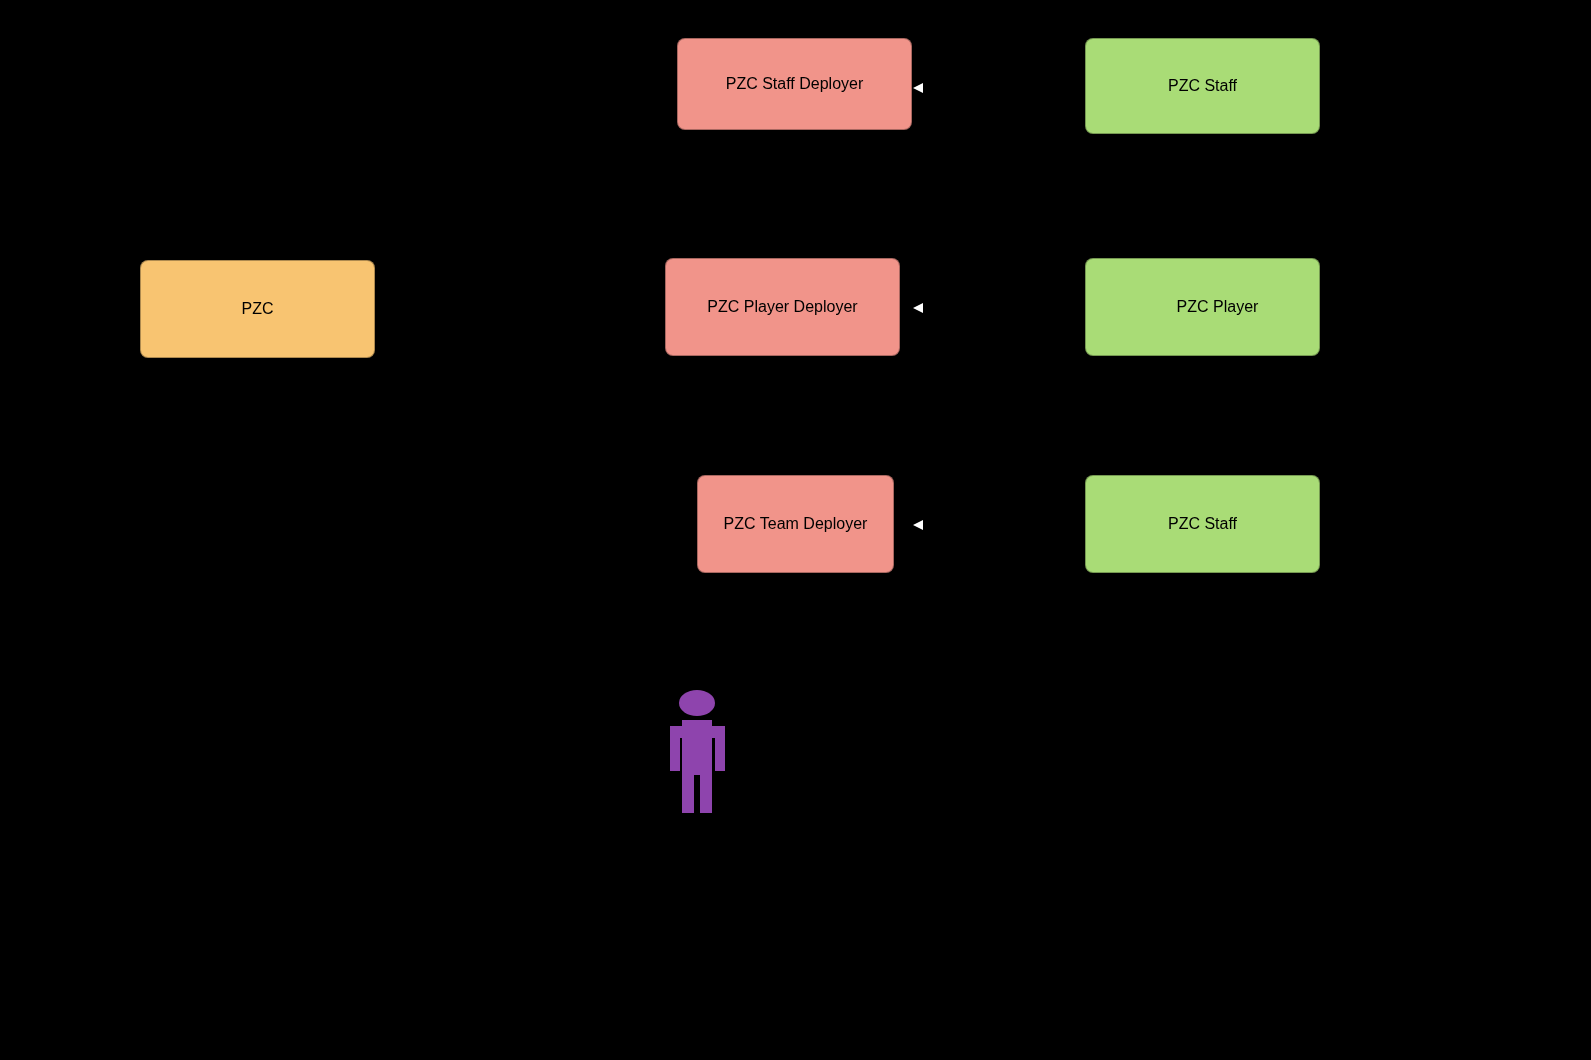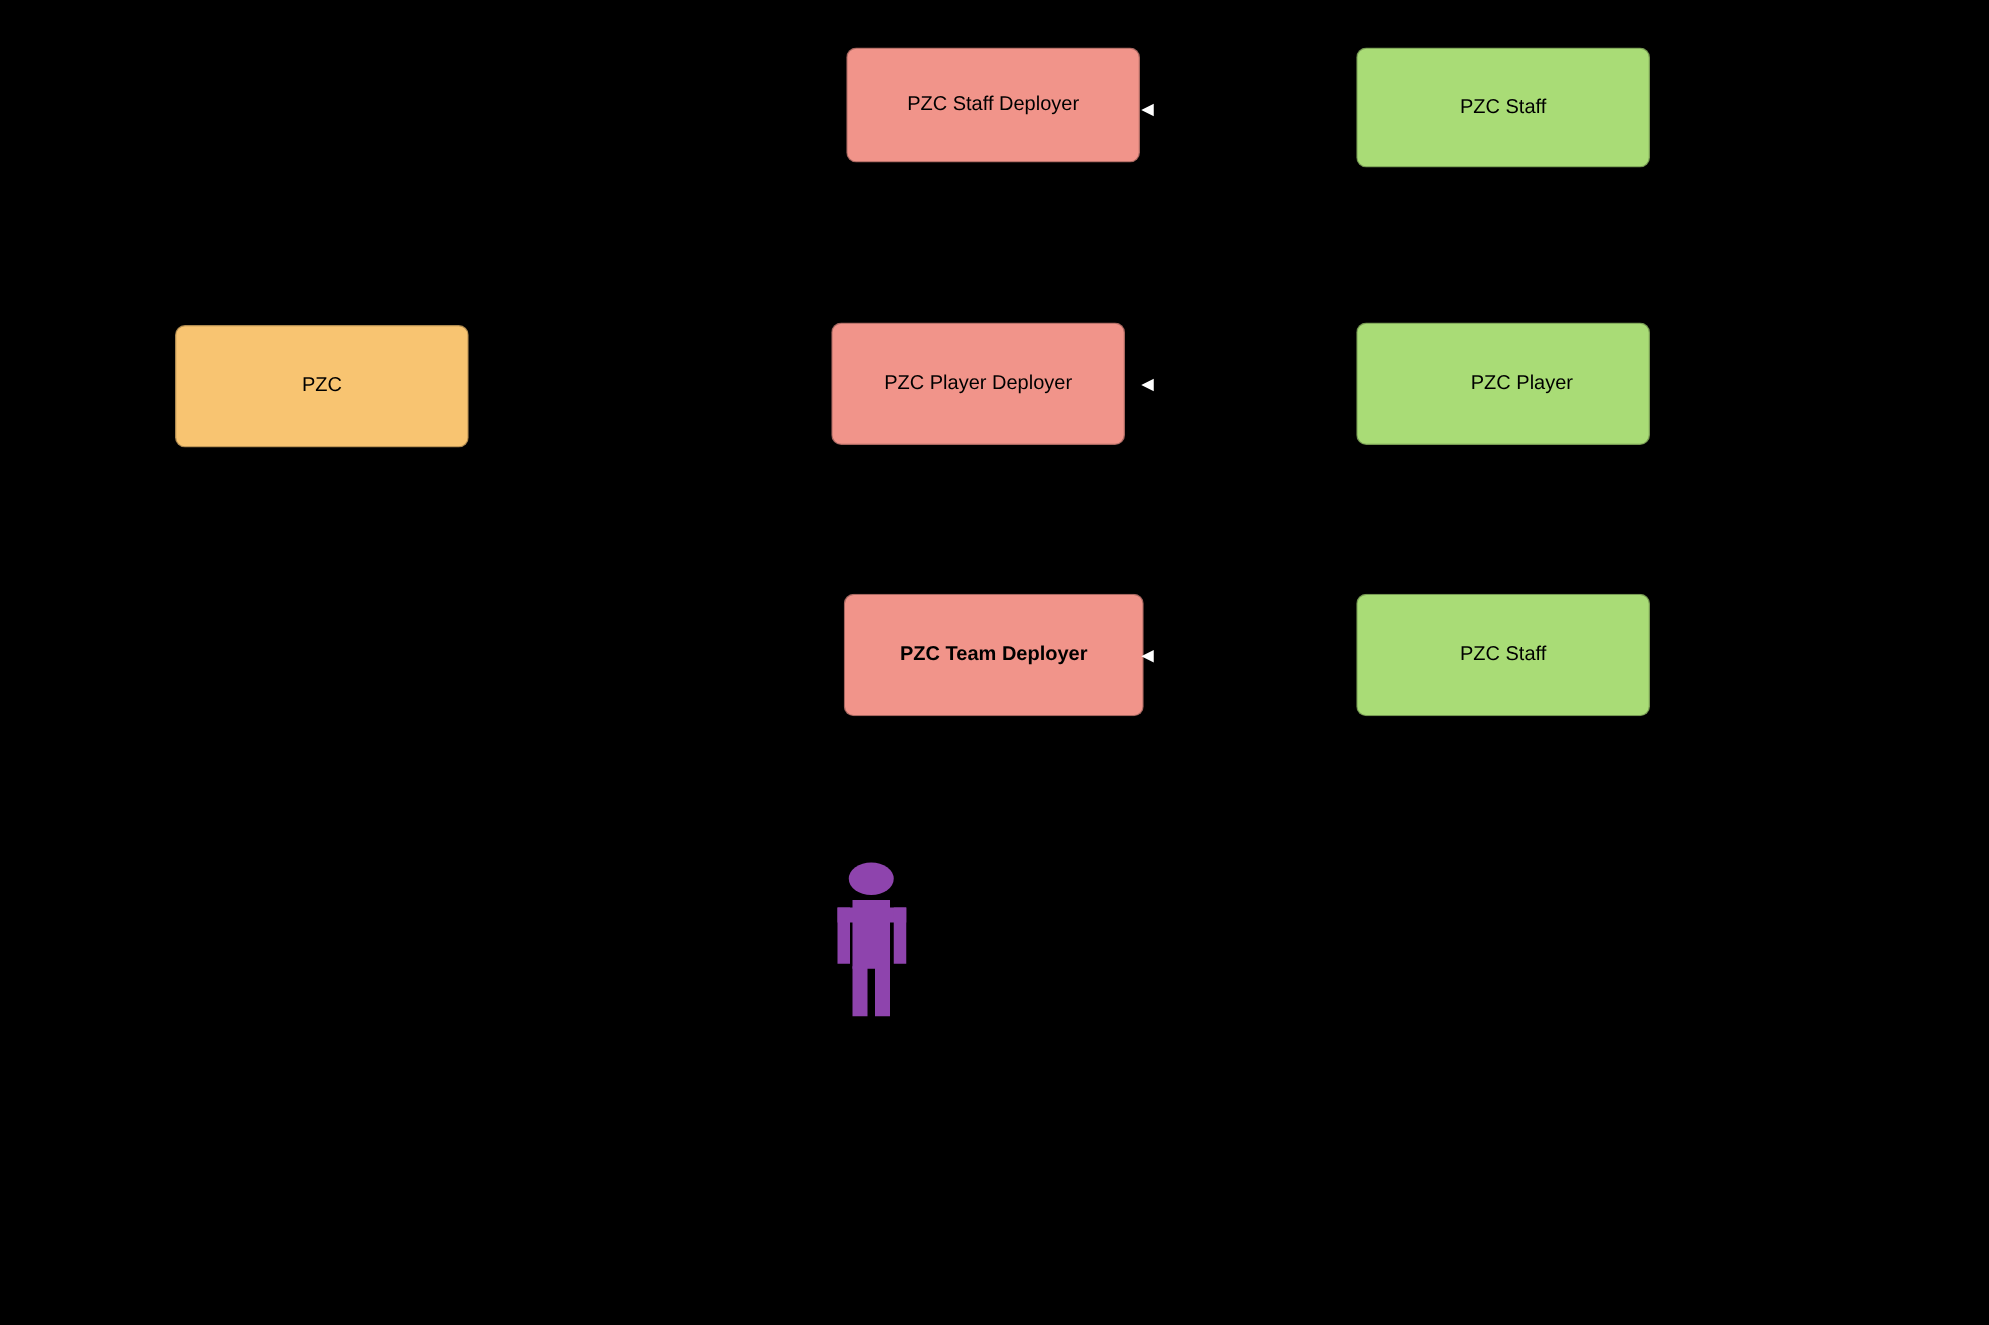--- a/index.html
+++ b/index.html
@@ -56,21 +56,21 @@
 </div>
 
 <div class="box box-coral" style="left:665px; top:38px; width:235px; height:92px;margin-left:12px;">
   <span>PZC Staff Deployer</span>
 </div>
 
 <div class="box box-coral" style="left:665px; top:258px; width:235px; height:98px;">
   <span>PZC Player Deployer</span>
 </div>
 
-<div class="box box-coral" style="left:675px; top:475px; width:240px; height:98px;font-weight:bold;">
+<div class="box box-coral" style="left:697px; top:475px; width:197px; height:98px;">
   <span>PZC Team Deployer</span>
 </div>
 
 <div class="box box-green" style="left:1085px; top:38px; width:235px; height:96px;">
   <span>PZC Staff</span>
 </div>
 
 <div class="box box-green" style="left:1085px; top:258px; width:235px; height:98px;padding-left:30px;">
   <span>PZC Player</span>
 </div>

